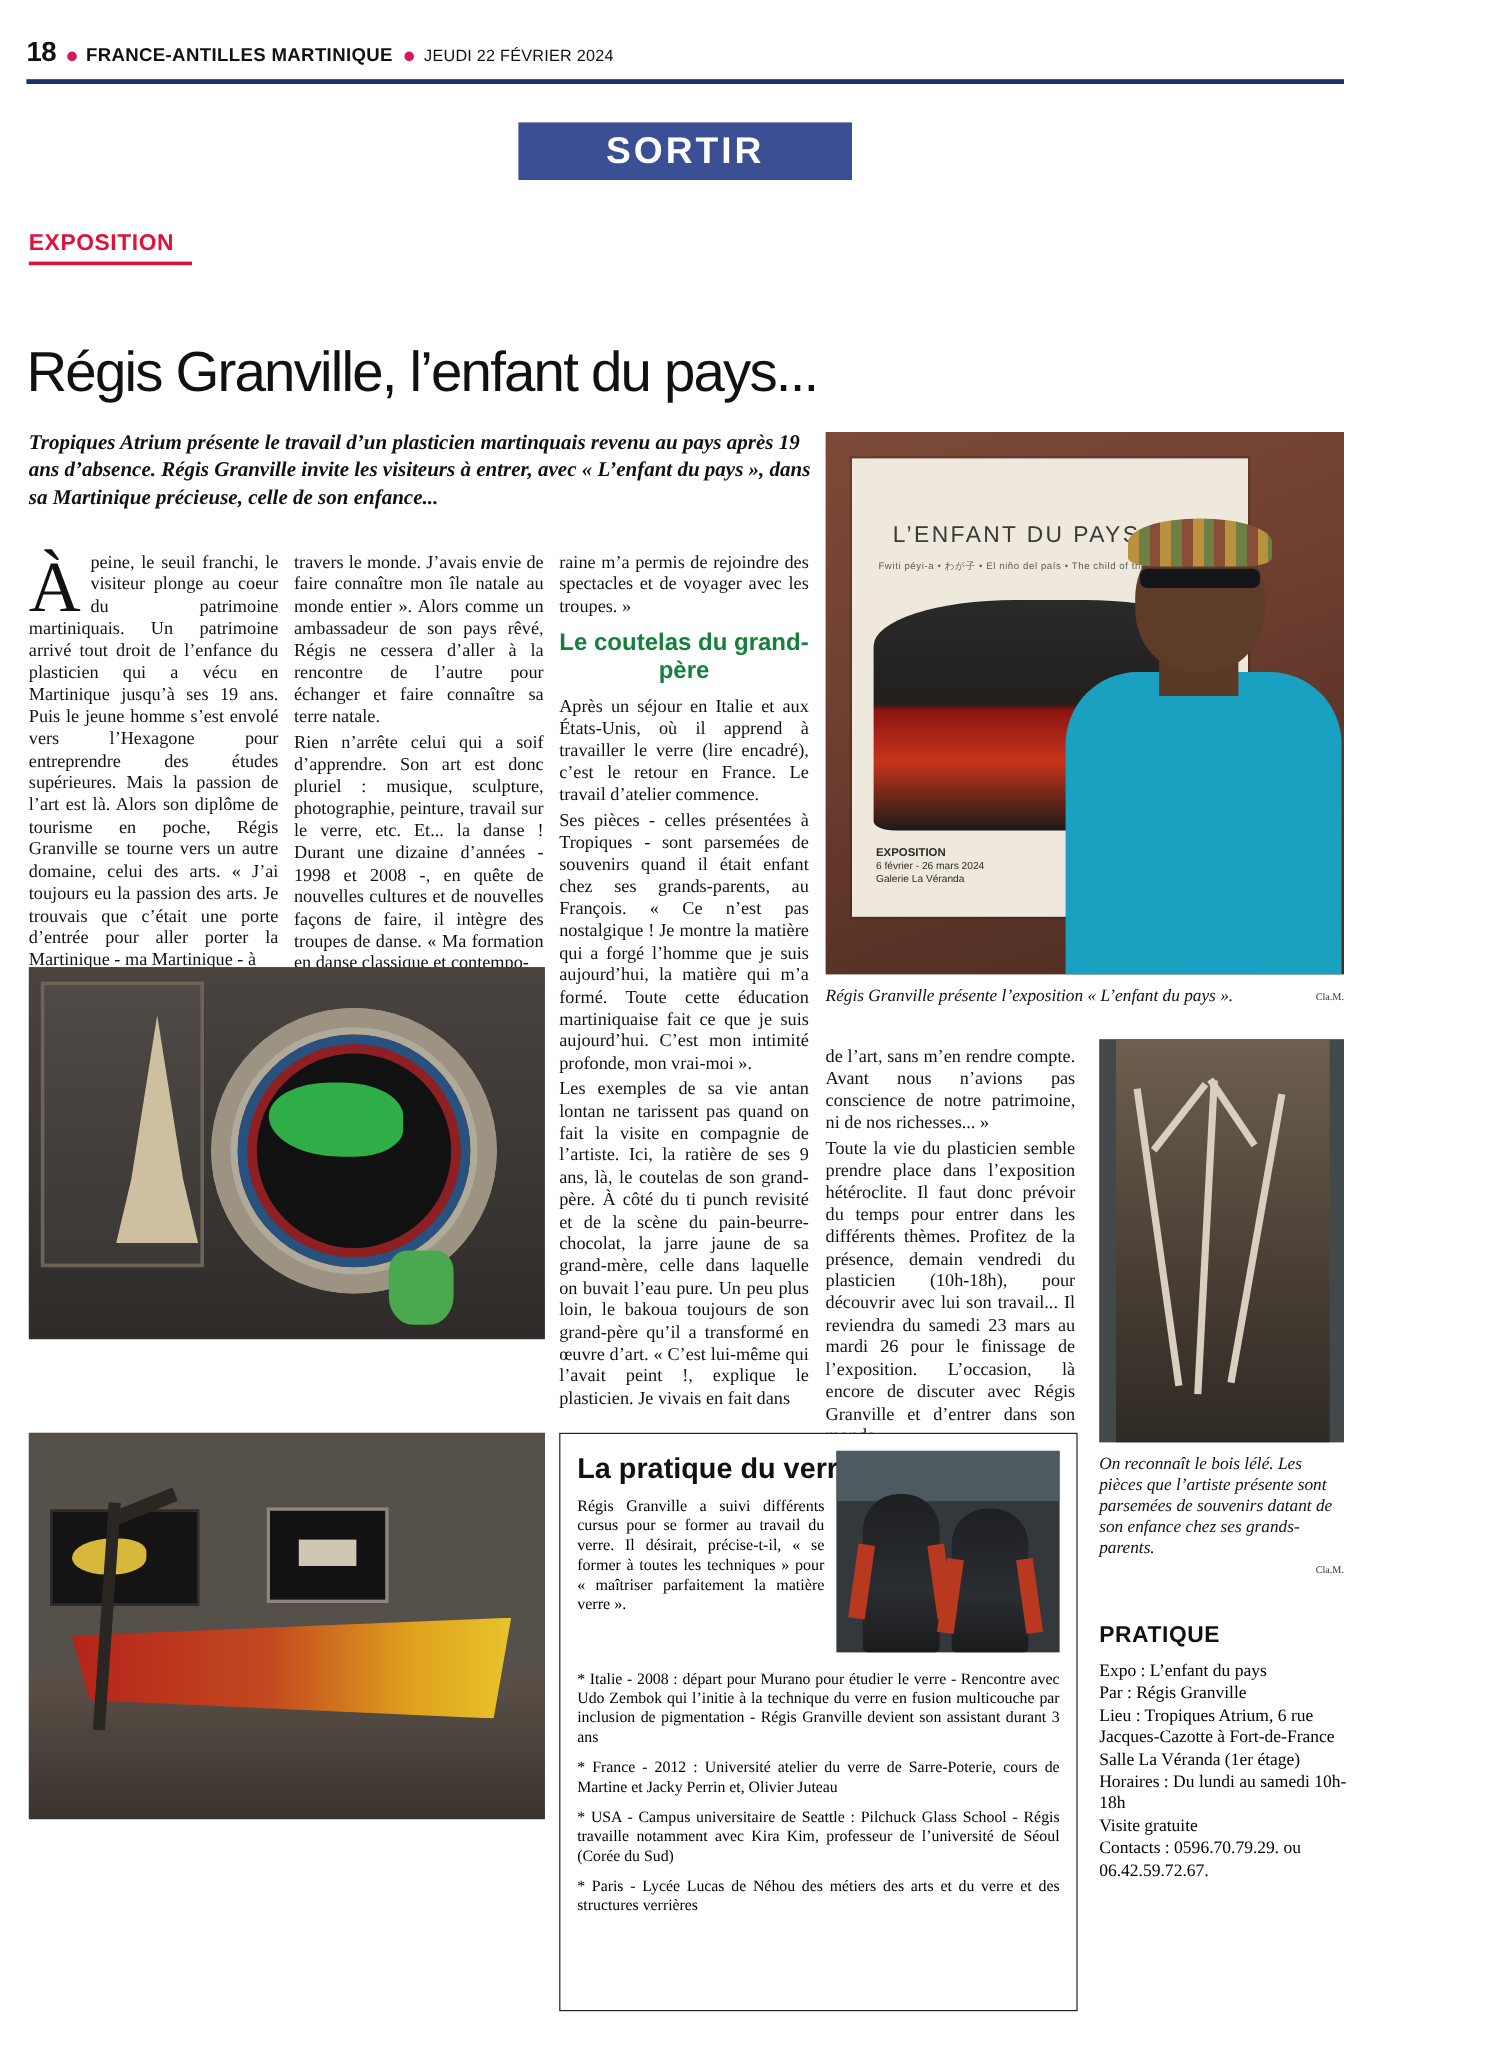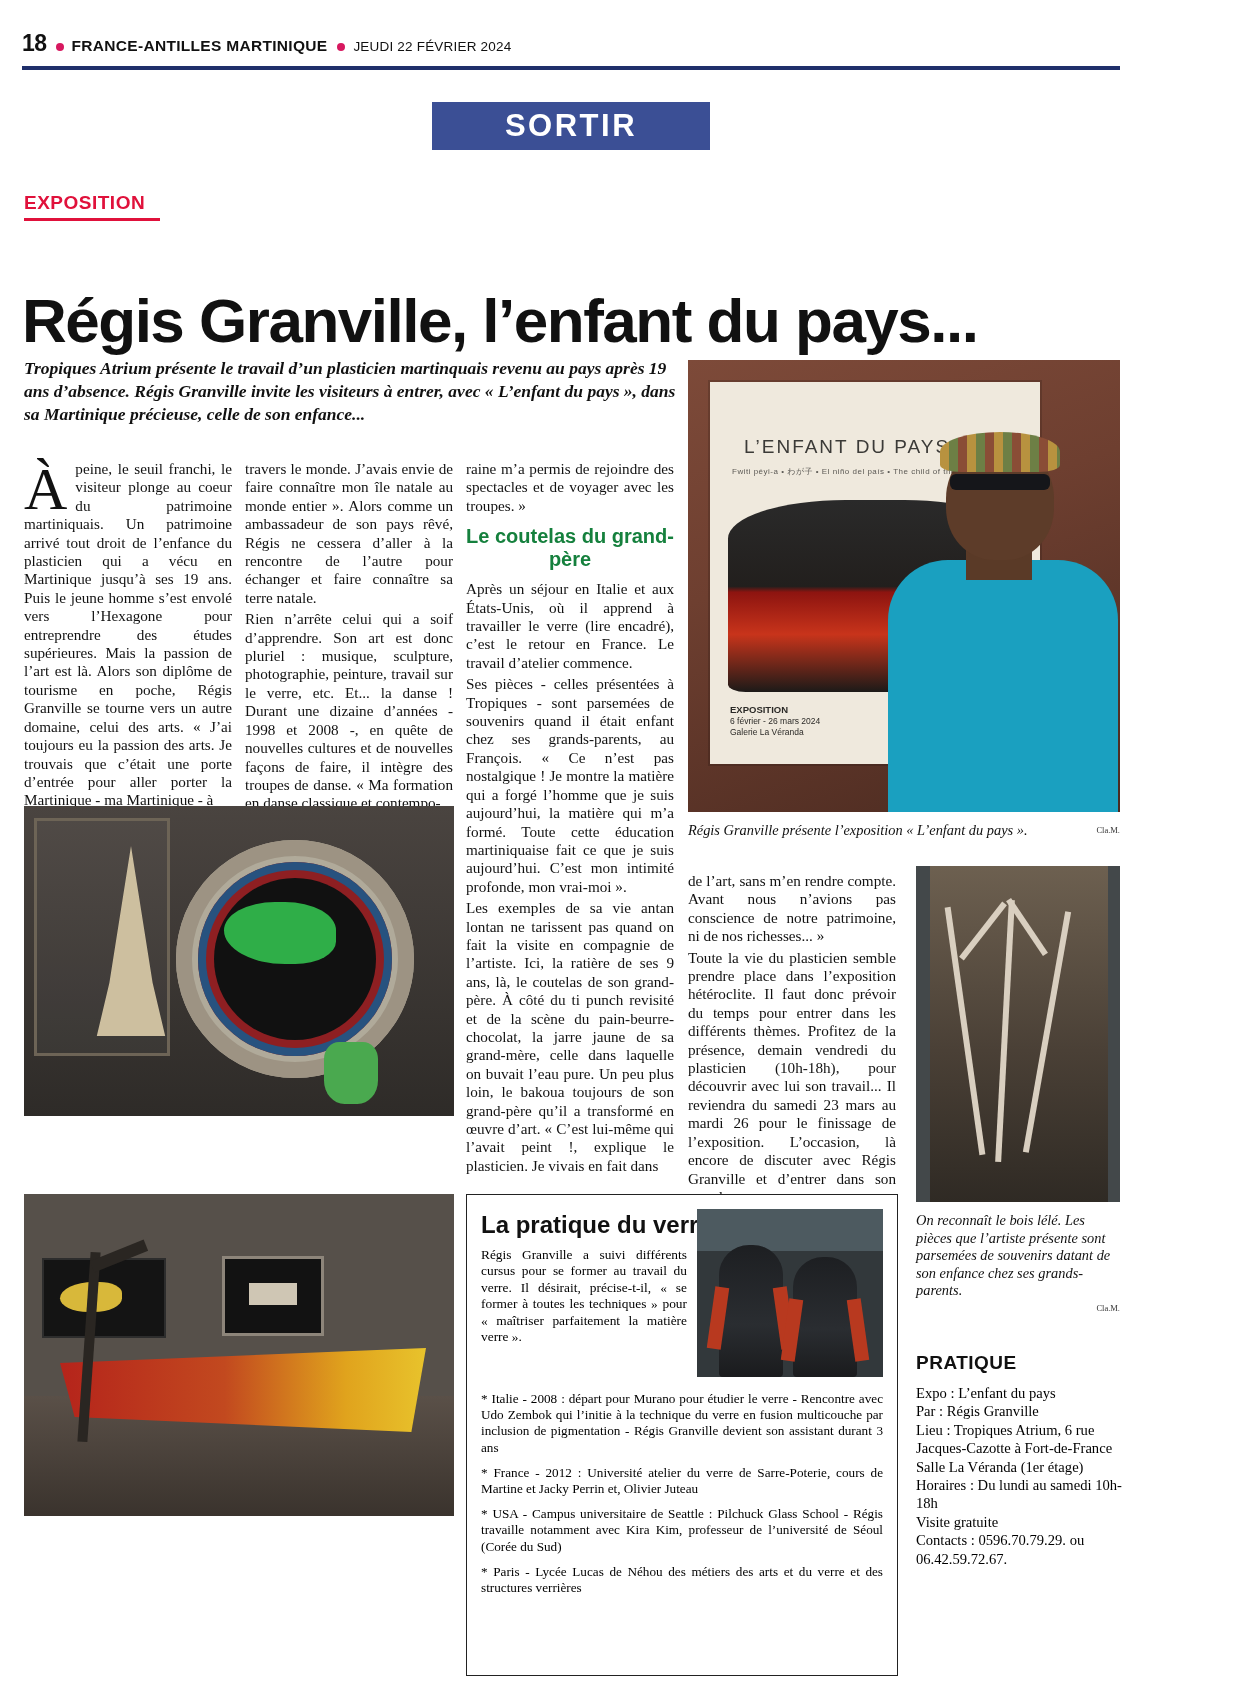--- a/index.html
+++ b/index.html
@@ -106,22 +106,22 @@
     background: #e0113b;
   }
 
   
   .headline {
     position: absolute;
     left: 22px;
     top: 246px;
     width: 1100px;
     font-family: "Liberation Sans", sans-serif;
-    font-weight: bold;
-    font-size: 62px;
+    font-weight: normal;
+    font-size: 47px;
     line-height: 66px;
     letter-spacing: -1.5px;
     color: #111;
   }
 
   
   .chapeau {
     position: absolute;
     left: 24px;
     top: 357px;

